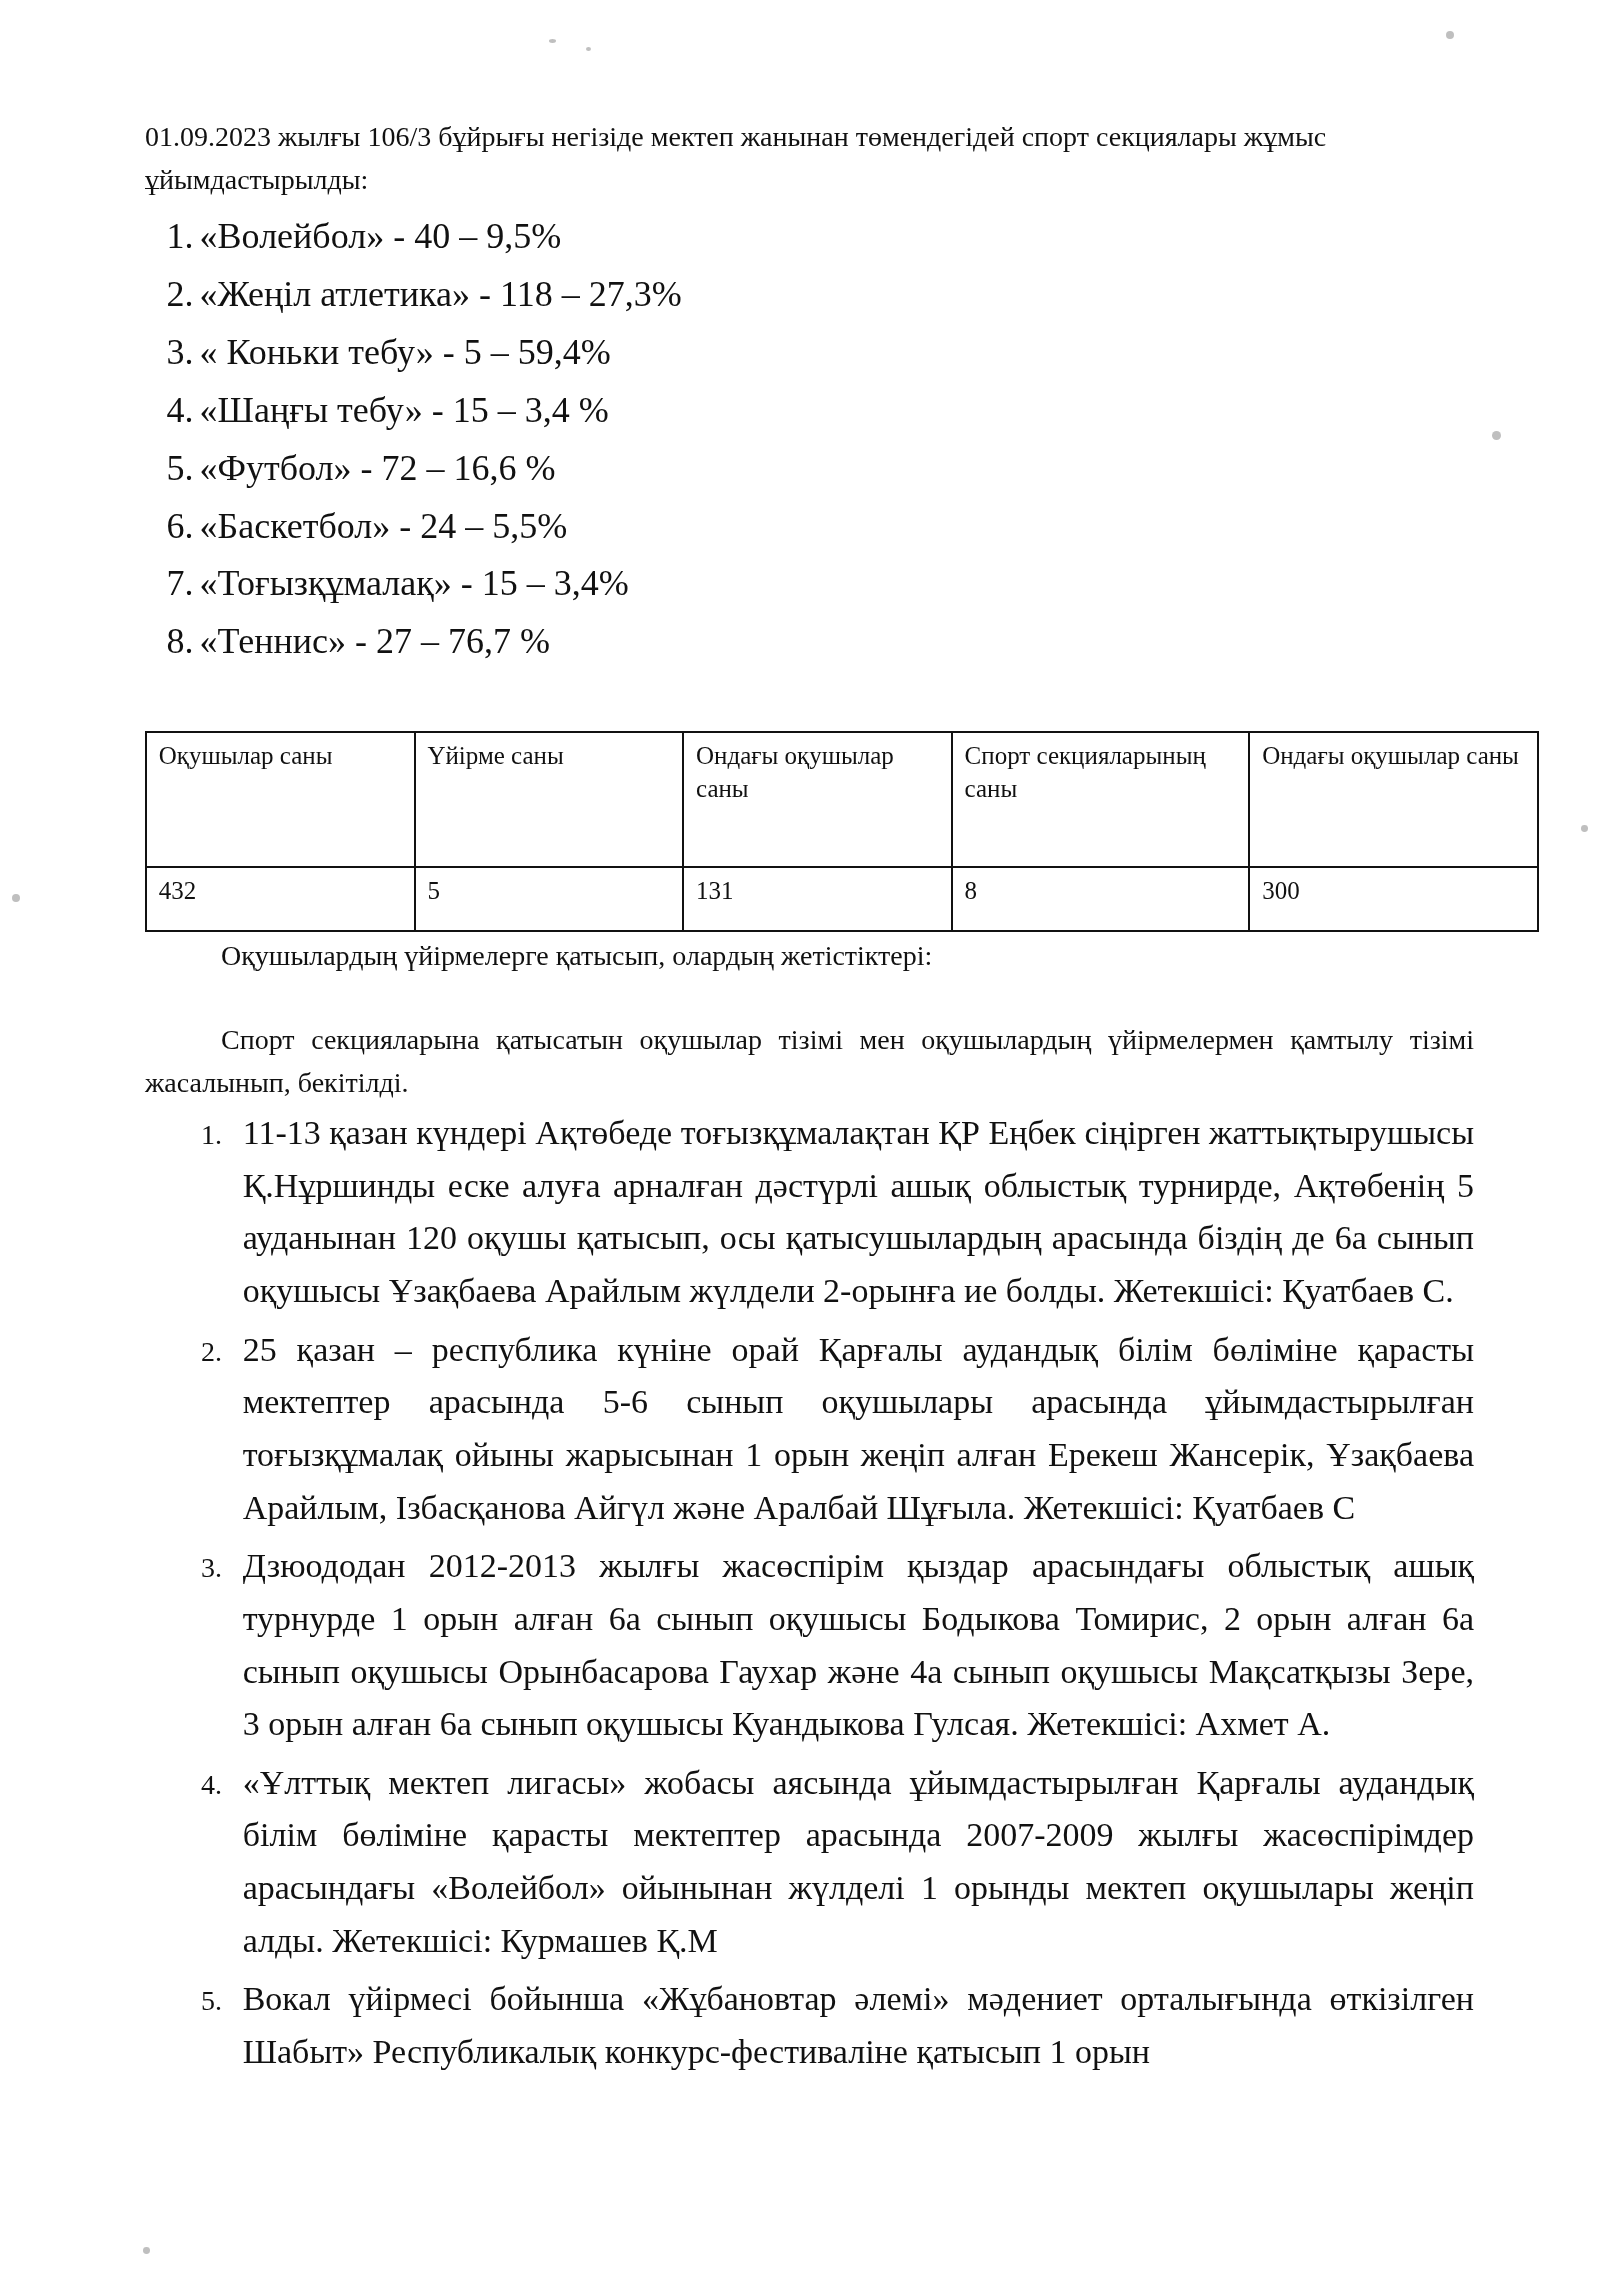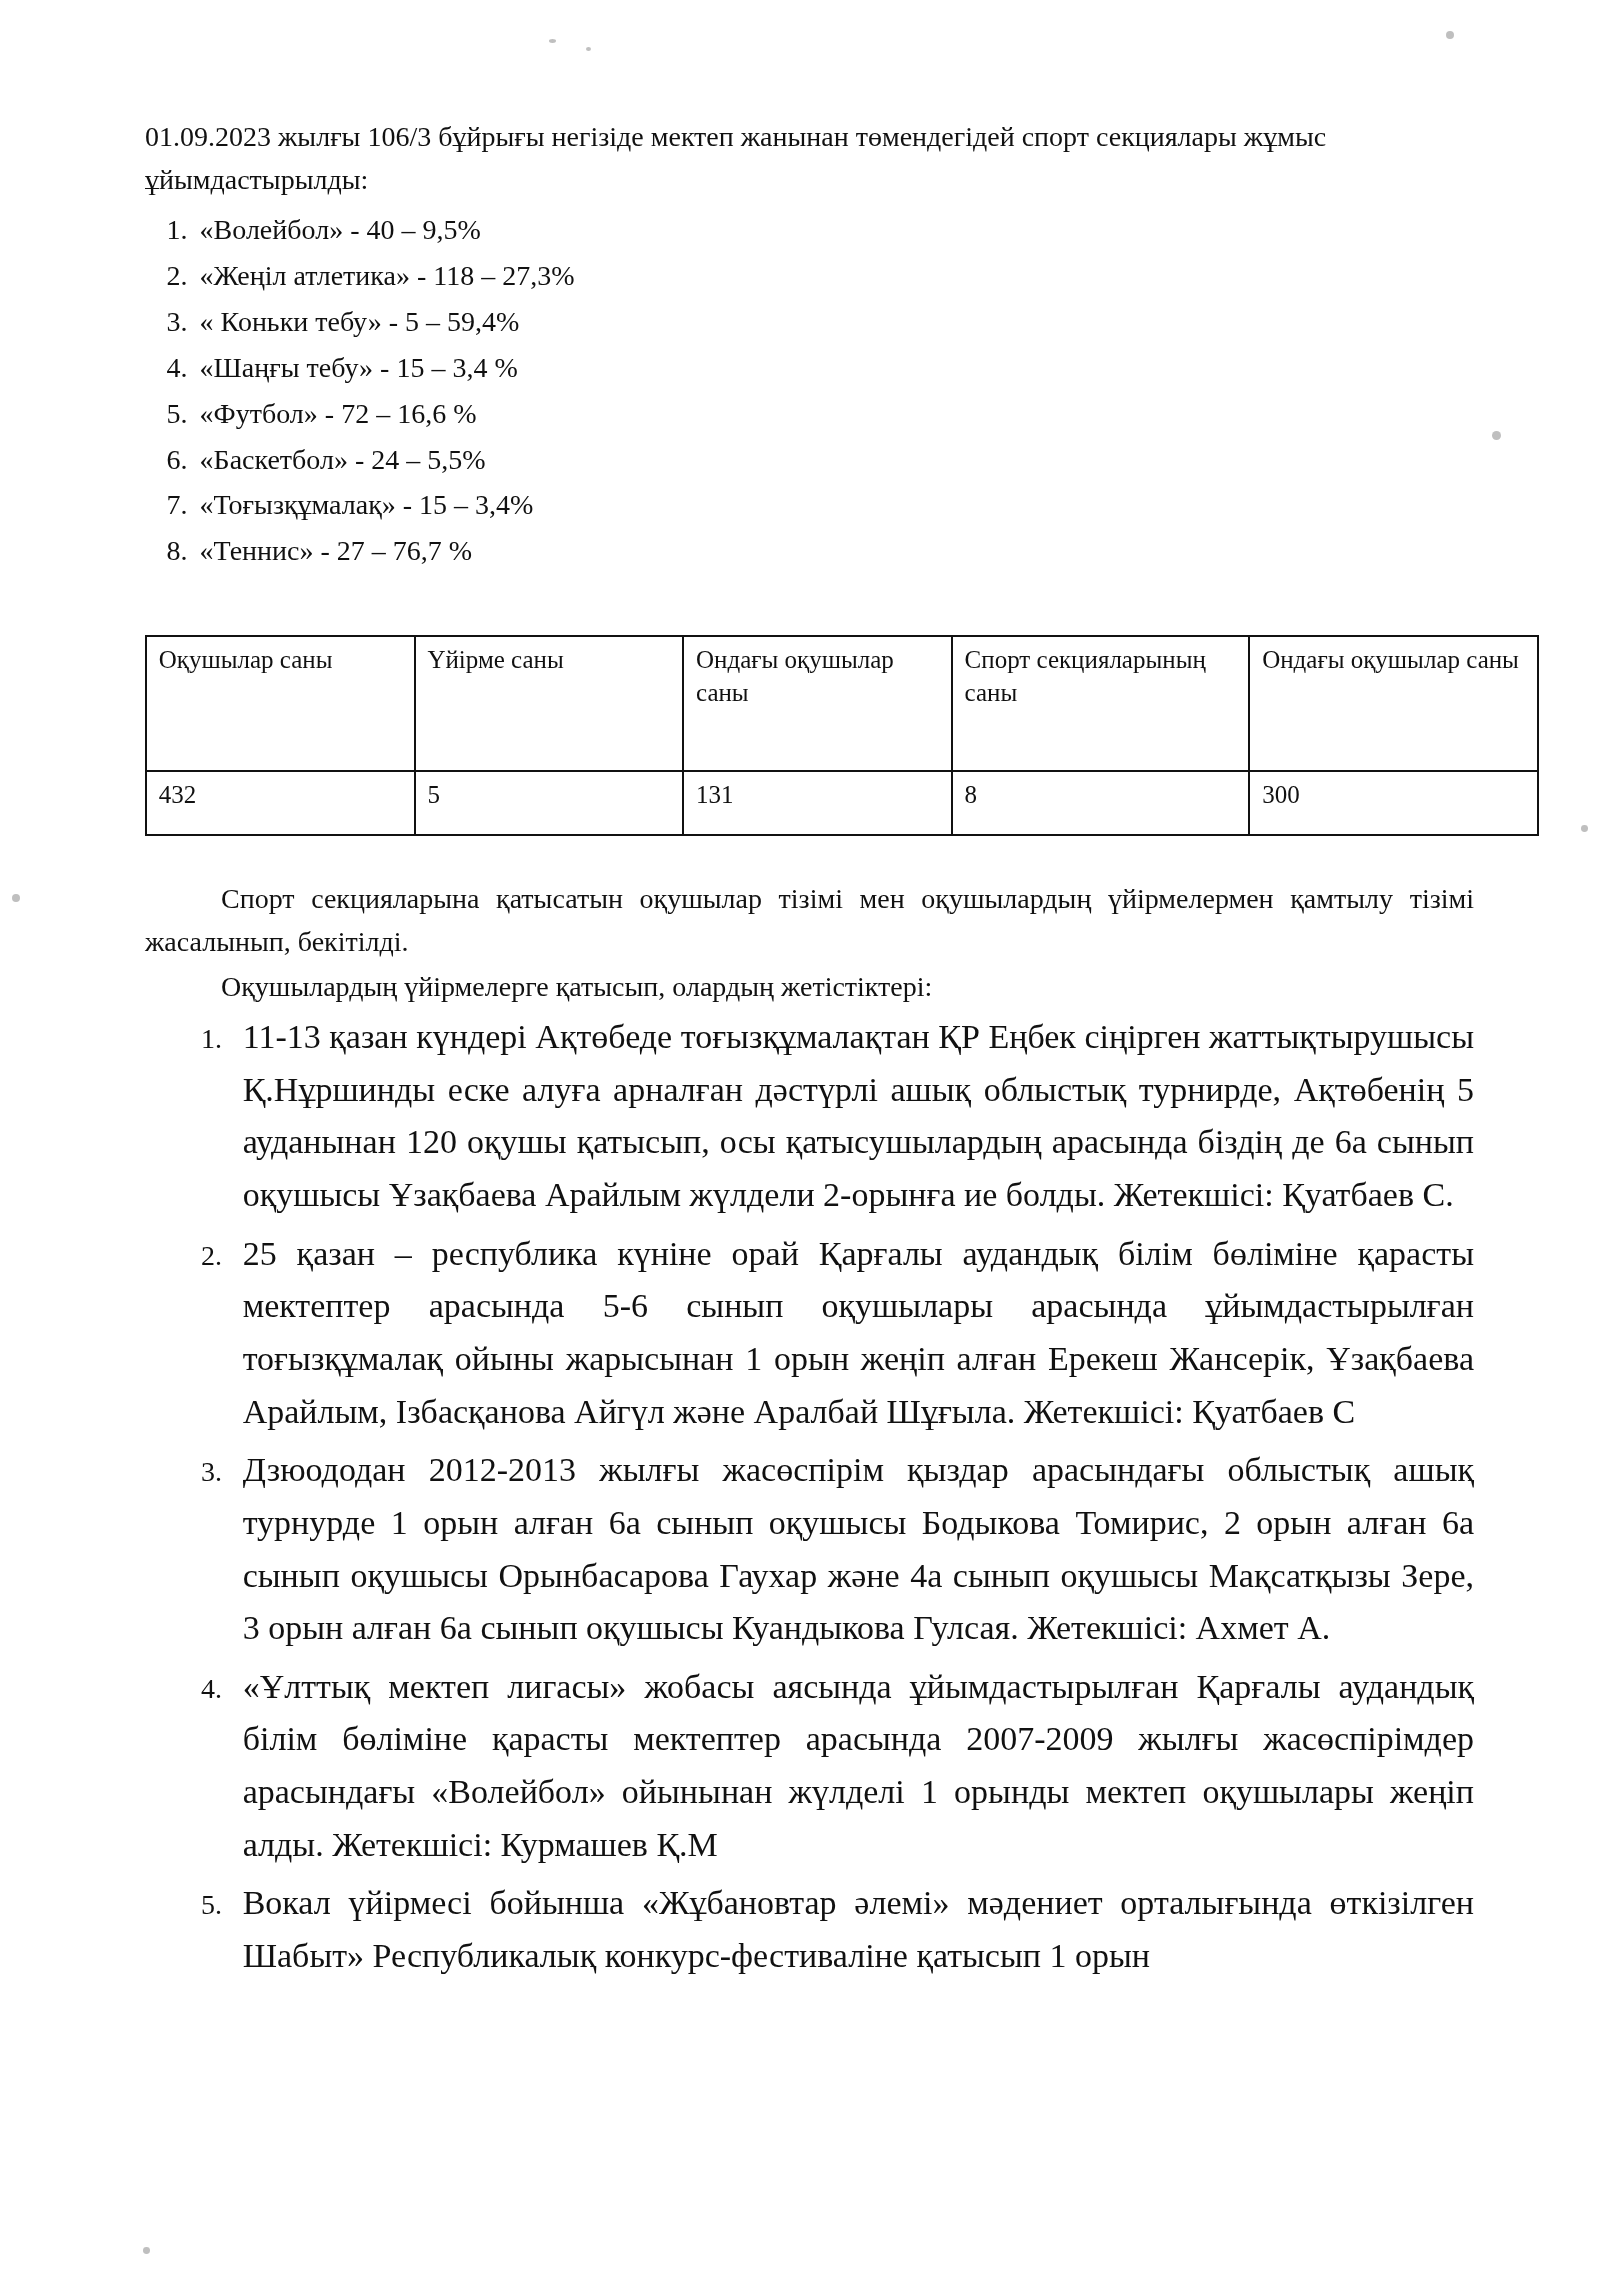--- a/index.html
+++ b/index.html
@@ -34,21 +34,21 @@
     font-size: 28px;
     line-height: 1.52;
     text-align: left;
     margin: 0 0 8px 0;
   }
 
   .sports-list {
     margin: 0 0 0 0;
     padding: 0;
     list-style: none;
-    font-size: 28px;
+    font-size: 36px;
     line-height: 1.50;
   }
   .sports-list li {
     margin: 0 0 3.9px 0;
     padding-left: 21.6px;
     white-space: pre;
   }
   .sports-list li .num {
     display: inline-block;
     width: 33px;
@@ -149,22 +149,22 @@
       <tr>
         <td>432</td>
         <td>5</td>
         <td>131</td>
         <td>8</td>
         <td>300</td>
       </tr>
     </tbody>
   </table>
 
+  <p class="body-para tight">Оқушылардың үйірмелерге қатысып, олардың жетістіктері:</p>
   <p class="body-para">Спорт секцияларына қатысатын оқушылар тізімі мен оқушылардың үйірмелермен қамтылу тізімі жасалынып, бекітілді.</p>
-  <p class="body-para tight">Оқушылардың үйірмелерге қатысып, олардың жетістіктері:</p>
 
   <ol class="ach-list">
     <li>11-13 қазан күндері Ақтөбеде тоғызқұмалақтан ҚР Еңбек сіңірген жаттықтырушысы Қ.Нұршинды еске алуға арналған дәстүрлі ашық облыстық турнирде, Ақтөбенің 5 ауданынан 120 оқушы қатысып, осы қатысушылардың арасында біздің де 6а сынып оқушысы Ұзақбаева Арайлым жүлдели 2-орынға ие болды. Жетекшісі: Қуатбаев С.</li>
     <li>25 қазан – республика күніне орай Қарғалы аудандық білім бөліміне қарасты мектептер арасында 5-6 сынып оқушылары арасында ұйымдастырылған тоғызқұмалақ ойыны жарысынан 1 орын жеңіп алған Ерекеш Жансерік, Ұзақбаева Арайлым, Ізбасқанова Айгүл және Аралбай Шұғыла. Жетекшісі: Қуатбаев С</li>
     <li>Дзюододан 2012-2013 жылғы жасөспірім қыздар арасындағы облыстық ашық турнурде 1 орын алған 6а сынып оқушысы Бодыкова Томирис, 2 орын алған 6а сынып оқушысы Орынбасарова Гаухар және 4а сынып оқушысы Мақсатқызы Зере, 3 орын алған 6а сынып оқушысы Куандыкова Гулсая. Жетекшісі: Ахмет А.</li>
     <li>«Ұлттық мектеп лигасы» жобасы аясында ұйымдастырылған Қарғалы аудандық білім бөліміне қарасты мектептер арасында 2007-2009 жылғы жасөспірімдер арасындағы «Волейбол» ойынынан жүлделі 1 орынды мектеп оқушылары жеңіп алды. Жетекшісі: Курмашев Қ.М</li>
     <li>Вокал үйірмесі бойынша «Жұбановтар әлемі» мәдениет орталығында өткізілген Шабыт» Республикалық конкурс-фестиваліне қатысып 1 орын</li>
   </ol>
 
 </div>

